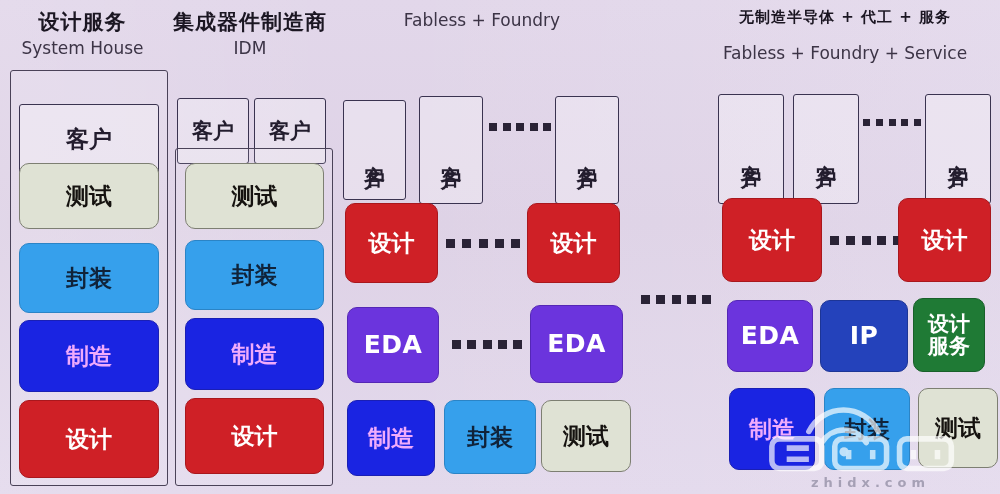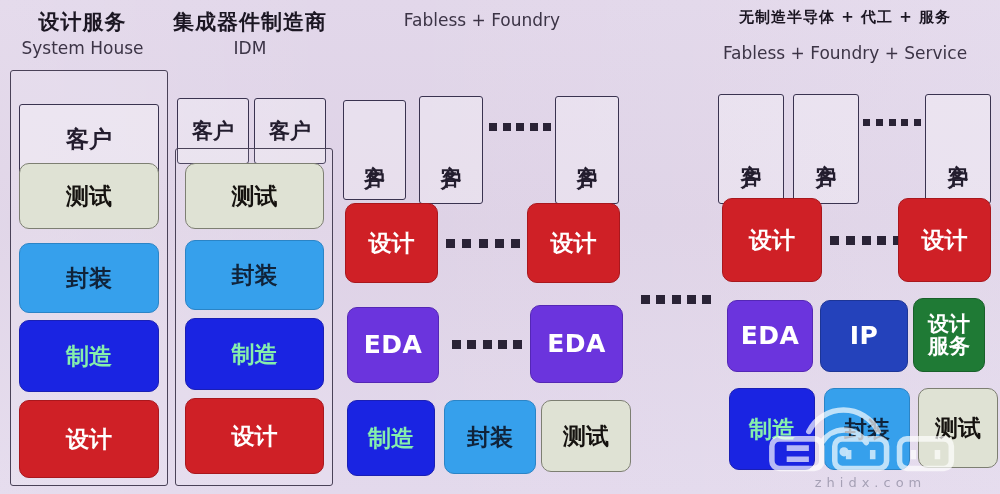--- a/index.html
+++ b/index.html
@@ -43,21 +43,21 @@
     border-radius:3px;
     margin-top:24px;
   }
   .n-test{           
     background:#dfe2d4;border:1.4px solid #7d7f72;color:#15120f;justify-content:center;
   }
   .n-pack{           
     background:#36a0ec;border:1px solid #2b84c6;color:#10233a;
   }
   .n-mfg{            
-    background:#1a24e2;border:1px solid #1a1fb4;color:#86efac;
+    background:#1a24e2;border:1px solid #1a1fb4;color:#f0abfc;
   }
   .n-design{         
     background:#cf2026;border:1px solid #a9171d;color:#ffffff;
   }
   .n-eda{            
     background:#6b34dd;border:1px solid #5427b5;color:#ffffff;
     font-size:25px;letter-spacing:0.5px;
   }
   .n-ip{             
     background:#2442bb;border:1px solid #1d3596;color:#ffffff;
@@ -78,21 +78,21 @@
   }
 
   
   .dots{position:absolute;display:flex;align-items:center;justify-content:space-between;}
   .dots i{display:block;background:#2a2336;}
 
   
   #wm{position:absolute;right:6px;bottom:2px;width:250px;height:92px;opacity:.72;pointer-events:none;}
   #wm .wmtxt{
     position:absolute;left:14px;bottom:2px;width:225px;text-align:center;
-    font-size:13px;letter-spacing:5px;color:#8e8aa0;font-weight:normal;
+    font-size:13px;letter-spacing:5px;color:#8e8aa0;font-weight:bold;
   }
 </style>
 </head>
 <body>
 
 <div id="slide"></div>
 
 <div class="hdr" style="left:0px;top:8px;width:165px;">
   <div class="cn" style="font-size:21px;">设计服务</div>
   <div class="en" style="font-size:17px;margin-top:2px;">System House</div>

